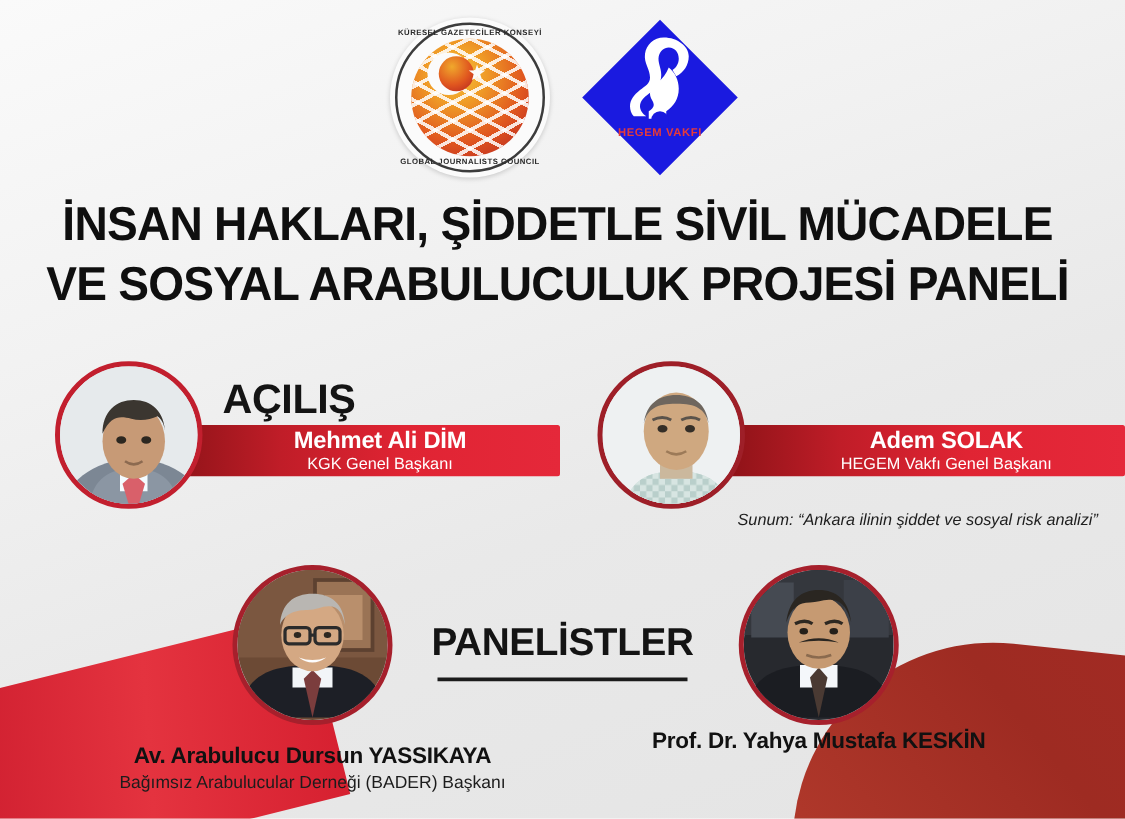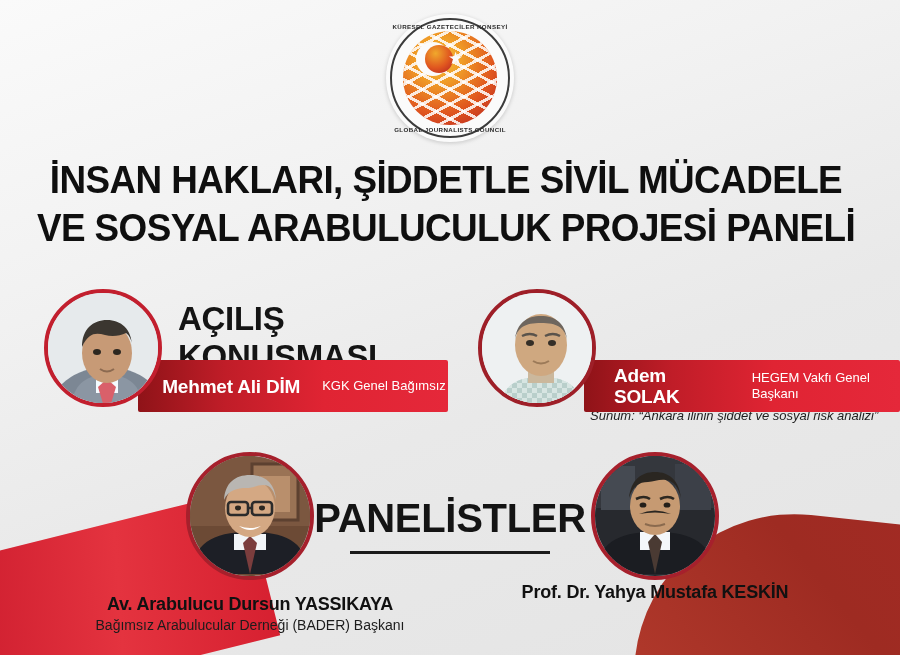--- a/index.html
+++ b/index.html
@@ -151,38 +151,38 @@
   }
   .spk-photo.dark-ring { border-color:#9e1f28; }
   .ph-img { position:absolute; inset:0; }
 
   .role-label {
     position:absolute; font-weight:bold; color:#141414;
     font-family:"Liberation Sans", sans-serif;
     letter-spacing:-0.3px;
   }
   .banner {
-    position:absolute; height:52px; border-radius:2px;
+    position:absolute; height:41px; border-radius:2px;
     background: linear-gradient(90deg, #8f1318 0%, #c01d28 28%, #e02433 60%, #e5283a 100%);
-    display:flex; align-items:center; justify-content:center;
-    color:#fff; z-index:7;margin-top:20px;
+    display:flex; flex-direction:column; align-items:center; justify-content:center;
+    color:#fff; z-index:7;
   }
   .banner .nm { font-size:19px; font-weight:bold; line-height:21px; letter-spacing:-0.2px;}
   .banner .ttl { font-size:13px; line-height:16px; font-weight:normal; }
   .note {
     position:absolute; font-style:italic; font-size:13px; color:#1d1d1d;
     font-family:"Liberation Sans", sans-serif; white-space:nowrap;
   }
 
   
   .panel-head {
     position:absolute; left:0; width:900px; text-align:center; z-index:6;
   }
   .panel-head .ph-title {
-    font-size:40px; font-weight:bold; color:#141414; letter-spacing:-0.3px;
+    font-size:31px; font-weight:bold; color:#141414; letter-spacing:-0.3px;
   }
   .panel-rule {
     width:200px; height:3px; background:#1b1b1b; margin:10px auto 0;
   }
   .panelist { position:absolute; z-index:6; text-align:center; }
   .pn-photo {
     position:relative; width:128px; height:128px; border-radius:50%;
     border:4px solid #a6202c; overflow:hidden; margin:0 auto; background:#cfd3d6;
   }
   .pn-name { font-size:18px; font-weight:bold; color:#111; margin-top:8px; letter-spacing:-0.2px; white-space:nowrap;}
@@ -203,20 +203,31 @@
 
     <div class="logo-kgk">
       <div class="kgk-ring"></div>
       <div class="kgk-globe"></div>
       <div class="kgk-moon"></div>
       <div class="kgk-star">★</div>
       <div class="kgk-text-top">KÜRESEL GAZETECİLER KONSEYİ</div>
       <div class="kgk-text-bot">GLOBAL JOURNALISTS COUNCIL</div>
     </div>
 
+    <div class="logo-hegem">
+      <div class="hegem-dia"></div>
+      <div class="hegem-face">
+        <svg width="74" height="84" viewBox="0 0 74 84">
+          <path fill="#ffffff" d="M40 2c-8 0-14 6-15 13-1 8 4 12 4 19 0 5-4 7-8 10-5 4-8 8-8 13 0 3 1 6 3 8h10c-3-2-5-5-5-8 0-4 3-7 7-10 6-4 10-8 10-15 0-6-3-10-2-15 1-4 4-7 8-7 5 0 8 4 8 9 0 4-2 7-5 9l3 5c6-3 10-9 10-16C60 9 51 2 40 2z"></path>
+          <path fill="#ffffff" d="M44 26c5 4 8 10 8 17 0 8-4 14-10 18v6h-14v-6c2-1 4-3 4-5 0-3-3-5-3-9 0-4 3-7 6-9 4-3 7-7 9-12z"></path>
+          <circle cx="37" cy="68" r="7" fill="#1a1ae0"></circle>
+        </svg>
+      </div>
+      <div class="hegem-label">HEGEM VAKFI</div>
+    </div>
 
   </div>
 
   <div class="title-block">
     <div class="title-line">İNSAN HAKLARI, ŞİDDETLE SİVİL MÜCADELE</div>
     <div class="title-line">VE SOSYAL ARABULUCULUK PROJESİ PANELİ</div>
   </div>
 
   <div class="speaker" style="left:0;top:0;width:450px;height:150px;">
     <div class="spk-photo" style="left:44px;top:289px;">
@@ -229,21 +240,21 @@
         <ellipse cx="59" cy="60" rx="25" ry="30" fill="#c79a76"></ellipse>
         <path d="M34 54c0-18 11-27 25-27s25 9 25 27c0-6-2-11-6-14-6 3-14 4-21 2-9-2-16-3-23 12z" fill="#3b3630"></path>
         <ellipse cx="49" cy="59" rx="4" ry="3" fill="#2c2720"></ellipse>
         <ellipse cx="69" cy="59" rx="4" ry="3" fill="#2c2720"></ellipse>
         <path d="M52 76q7 5 14 0" stroke="#8c6a50" stroke-width="2" fill="none"></path>
       </svg>
     </div>
     <div class="role-label" style="left:178px;top:300px;font-size:33px;">AÇILIŞ KONUŞMASI</div>
     <div class="banner" style="left:138px;top:340px;width:310px;">
       <div class="nm" style="margin-left:22px;">Mehmet Ali DİM</div>
-      <div class="ttl" style="margin-left:22px;">KGK Genel Bağımsız</div>
+      <div class="ttl" style="margin-left:22px;">KGK Genel Başkanı</div>
     </div>
   </div>
 
   <div class="speaker" style="left:450px;top:0;width:450px;height:160px;">
     <div class="spk-photo dark-ring" style="left:28px;top:289px;">
       <svg class="ph-img" viewBox="0 0 118 118" width="118" height="118">
         <rect width="118" height="118" fill="#eef1f2"></rect>
         <path d="M16 118c4-24 16-34 43-34s39 10 43 34z" fill="#cfe0dd"></path>
         <path d="M16 118c4-24 16-34 43-34s39 10 43 34z" fill="url(#chk)"></path>
         <defs>

